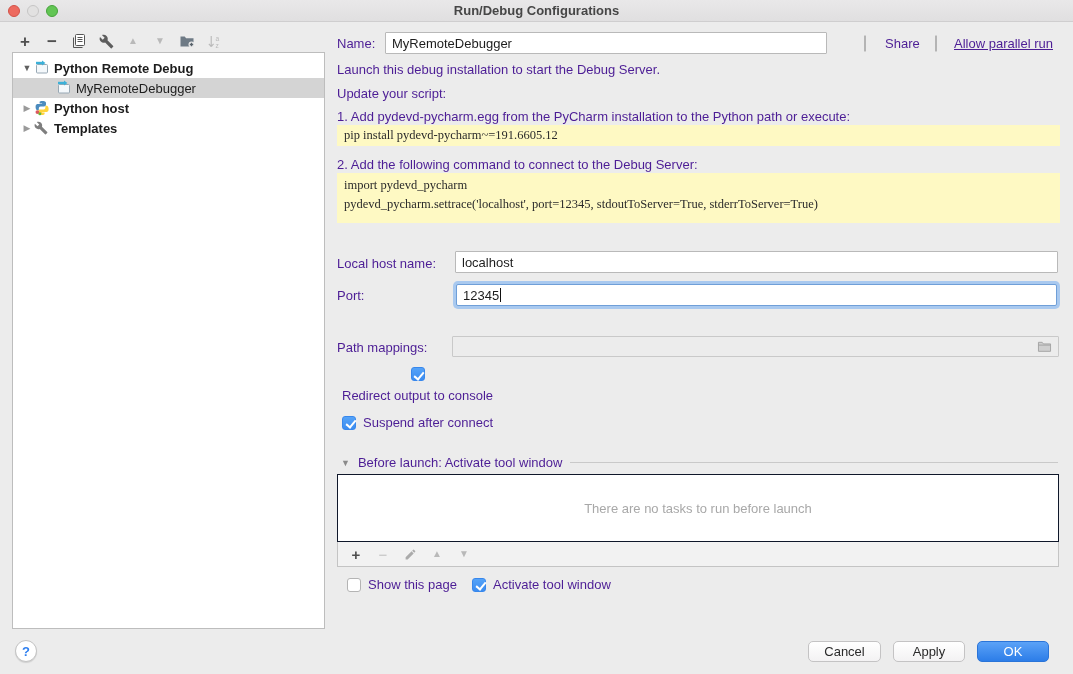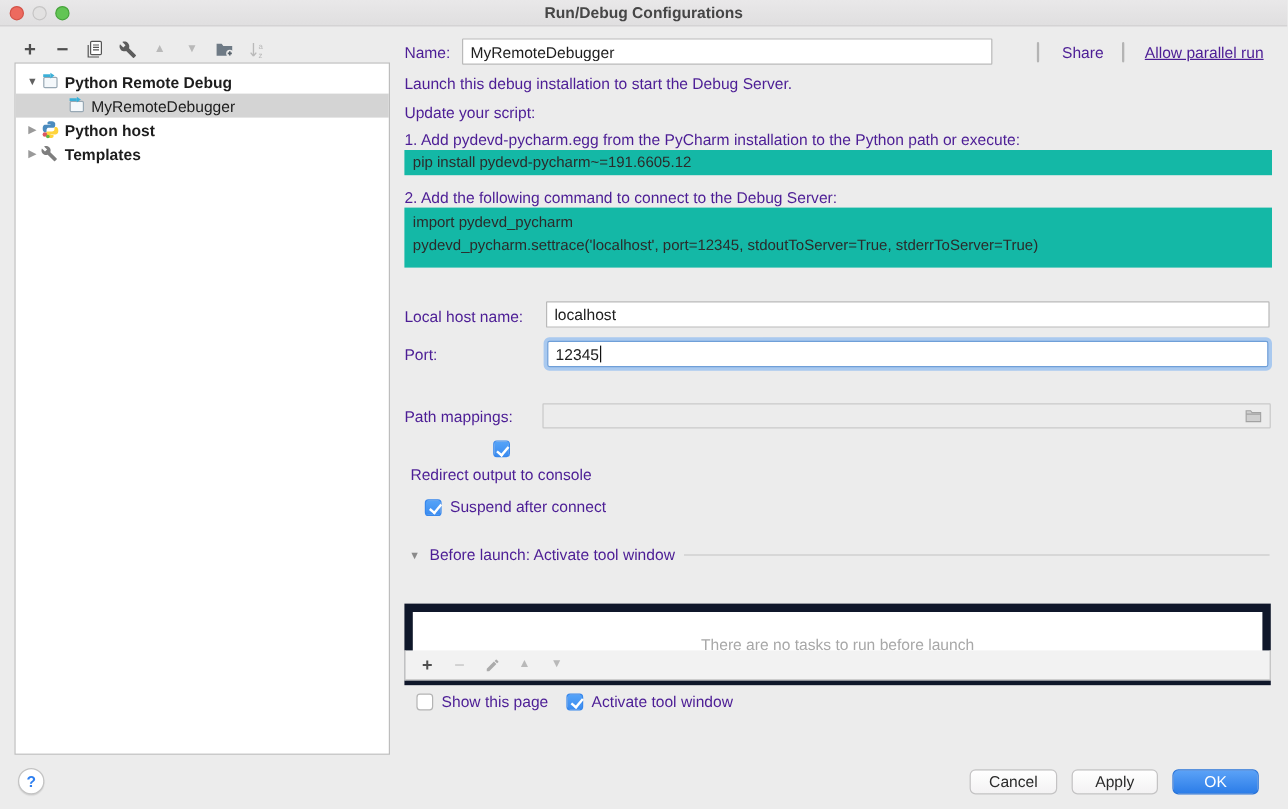--- a/index.html
+++ b/index.html
@@ -40,35 +40,35 @@
   
   .abs { position:absolute; }
   .lbl { color:#4c1d95; }
   .field { background:#fff; border:1px solid #b9b9b9; border-radius:1px; padding:2px 6px;
     font-size:13px; color:#1d1d1d; display:flex; align-items:center; }
   input.field { display:block; }
   .field.focused { border:1px solid #6f9fd8; box-shadow:0 0 0 3px #a9c9ef; border-radius:2px; }
   .field.disabled { background:#ececec; border:1px solid #c9c9c9; }
   .caret { display:inline-block; width:1px; height:14px; background:#111; margin-left:1px; }
 
-  .codeblock { background:#14b8a6; font-family:Liberation Sans, sans-serif; font-size:12.5px;
+  .codeblock { background:#fef9c3; font-family:Liberation Serif, serif; font-size:12.5px;
     color:#2b2b2b; padding:3px 7px; line-height:19px; white-space:nowrap; }
 
   
   .cbrow { display:flex; align-items:center; gap:7px; }
   .cb { width:14px; height:14px; border:1px solid #b4b4b4; border-radius:3px; background:#fff; position:relative; flex:0 0 14px; }
   .cb.checked { background:linear-gradient(#55a3f8,#3b8cf0); border-color:#3787ec; }
   .cb.checked::after { content:""; position:absolute; left:4.5px; top:1.5px; width:4px; height:8px;
     border:solid #fff; border-width:0 2px 2px 0; transform:rotate(40deg); }
 
   
   .bl-header { display:flex; align-items:center; }
   .bl-arrow { font-size:9px; color:#8a8a8a; margin-right:8px; }
   .bl-line { flex:1; height:1px; background:#c9c9c9; margin-left:8px; }
-  .tasks-box { background:#fff; border:7px solid #0f172a; display:flex; align-items:center; justify-content:center;margin-top:29px; }
+  .tasks-box { background:#fff; border:1px solid #0f172a; display:flex; align-items:center; justify-content:center; }
   .tasks-empty { color:#a8a8a8; }
   .tasks-toolbar { background:#f2f2f2; border:1px solid #c4c4c4; border-top:none;
     display:flex; align-items:center; gap:11px; padding-left:10px; }
 
   
   .btn { height:21px; border:1px solid #c4c3c4; border-radius:5px; background:linear-gradient(#ffffff,#f3f2f3);
     font-size:13px; color:#2a2a2a; display:flex; align-items:center; justify-content:center; font-family:"Liberation Sans",sans-serif; }
   .btn.primary { background:linear-gradient(#5ba2f7,#2c7de8); border-color:#2a74d8; color:#fff; }
   .help-btn { width:22px; height:22px; border-radius:50%; background:#fff; border:1px solid #c3c3c3;
     display:flex; align-items:center; justify-content:center; color:#2e7ff0; font-weight:700; font-size:13px;
@@ -215,21 +215,21 @@
       <path d="M1.5 2.5h4l1.3 1.7h7.7v8H1.5z" fill="#cfcfcf" stroke="#a2a2a2"></path>
       <path d="M1.5 5.5h13" stroke="#a2a2a2"></path>
     </svg>
   </div>
 
   
   <div class="abs cbrow" style="left:342px; top:367px;flex-direction:column;">
     <span class="cb checked"></span>
     <span class="lbl">Redirect output to console</span>
   </div>
-  <div class="abs cbrow" style="left:342px; top:415px;margin-left:12px;">
+  <div class="abs cbrow" style="left:342px; top:415px;">
     <span class="cb checked"></span>
     <span class="lbl">Suspend after connect</span>
   </div>
 
   
   <div class="abs bl-header" style="left:341px; top:455px; width:717px;">
     <span class="bl-arrow">▼</span>
     <span class="lbl">Before launch: Activate tool window</span>
     <span class="bl-line"></span>
   </div>

